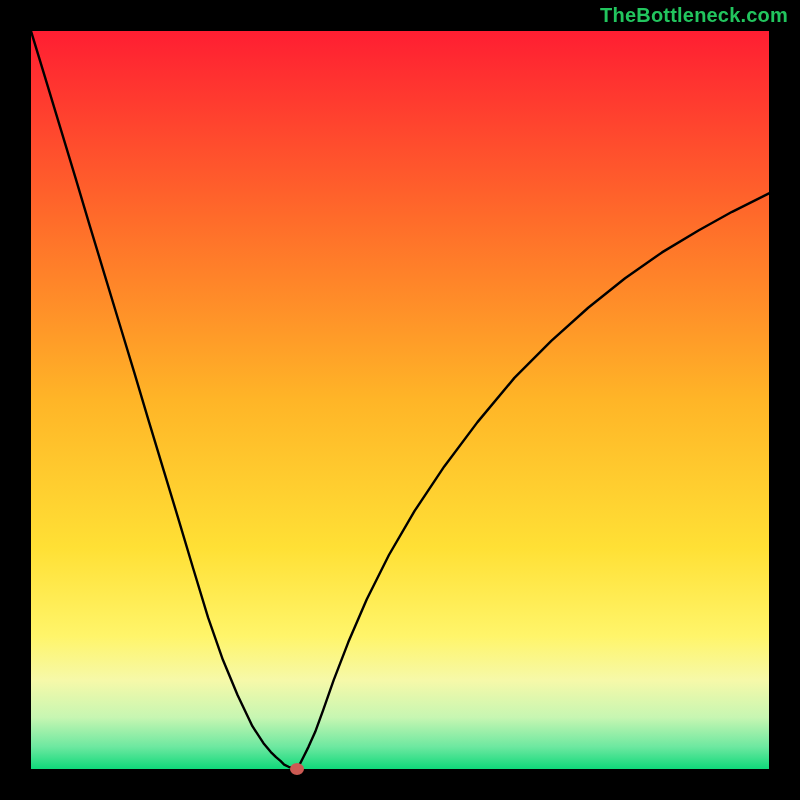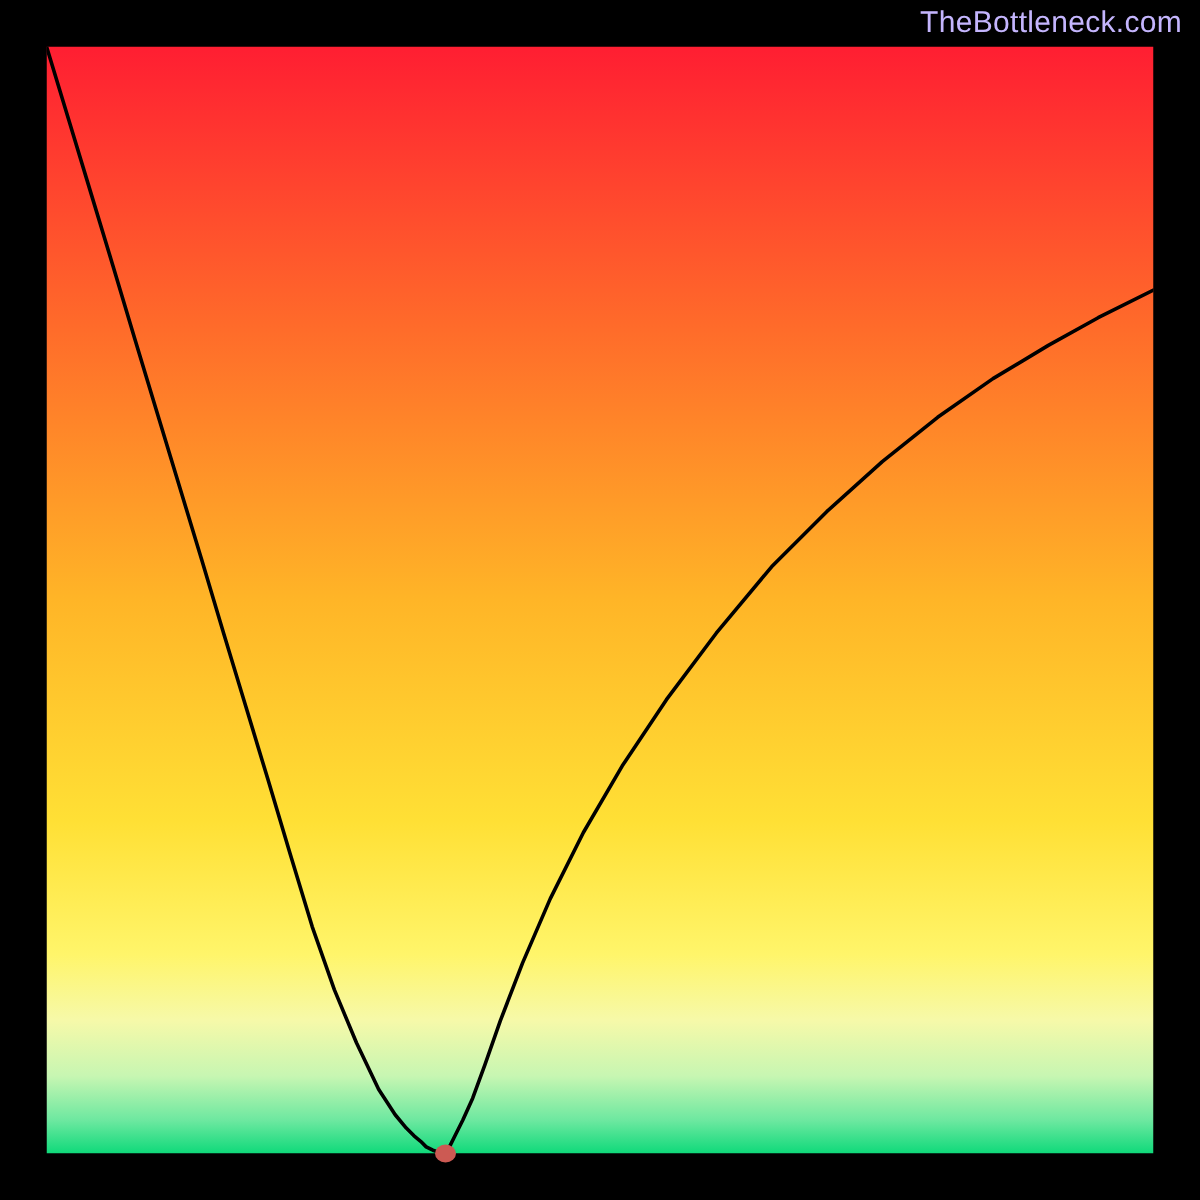--- a/index.html
+++ b/index.html
@@ -14,23 +14,23 @@
   .frame {
     position: relative;
     width: 800px;
     height: 800px;
     background: #000;
   }
   .watermark {
     position: absolute;
     top: 4px;
     right: 12px;
-    color: #c4b5fd;
+    color: #22c55e;
     font-size: 20px;
-    font-weight: 400;
+    font-weight: 700;
     letter-spacing: 0.2px;
     z-index: 10;
   }
   .plot {
     position: absolute;
     left: 31px;
     top: 31px;
     width: 738px;
     height: 738px;
     box-sizing: border-box;

